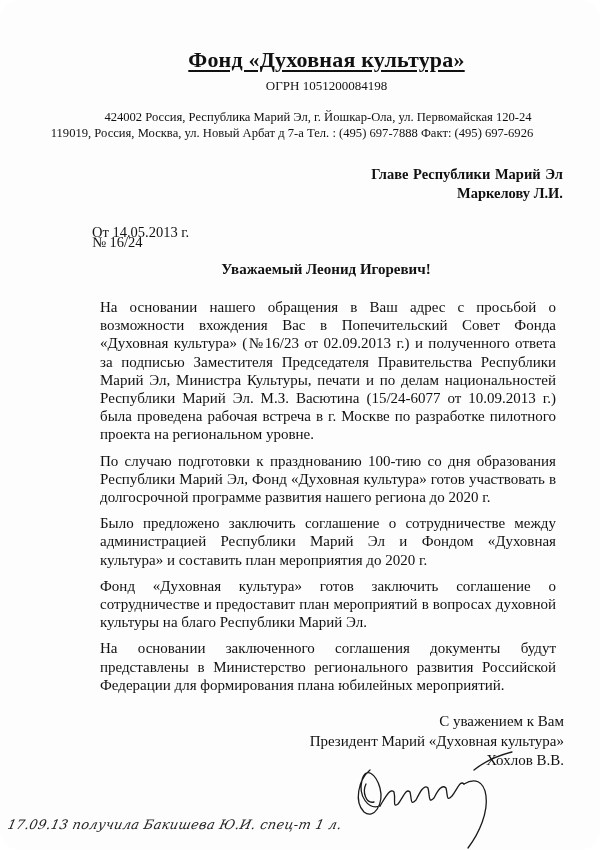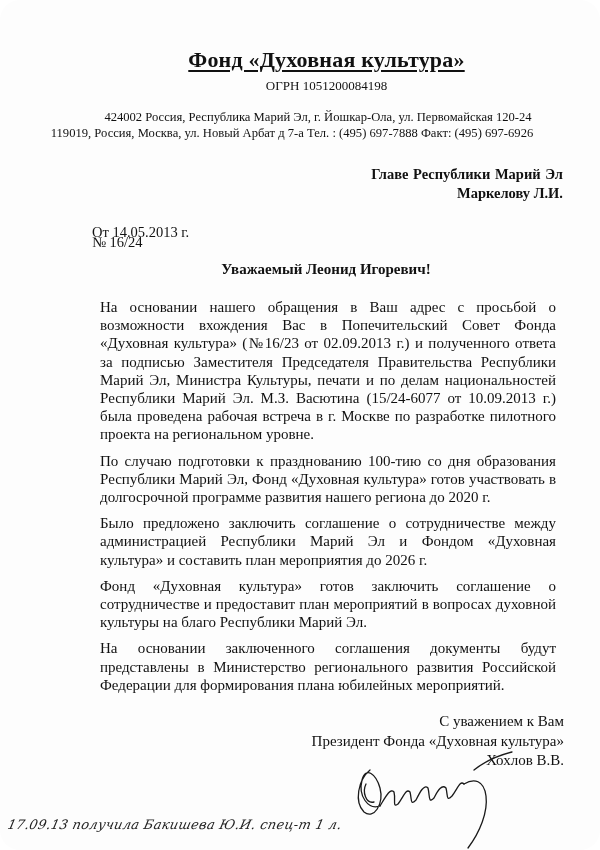--- a/index.html
+++ b/index.html
@@ -138,28 +138,28 @@
   <div class="recipient rec2">Маркелову Л.И.</div>
 
   <div class="docnum docnum1">№ 16/24</div>
   <div class="docnum docnum2">От 14.05.2013 г.</div>
 
   <div class="salutation">Уважаемый Леонид Игоревич!</div>
 
   <div class="body-text">
     <p>На основании нашего обращения в Ваш адрес с просьбой о возможности вхождения Вас в Попечительский Совет Фонда «Духовная культура» (№16/23 от 02.09.2013 г.) и полученного ответа за подписью Заместителя Председателя Правительства Республики Марий Эл, Министра Культуры, печати и по делам национальностей Республики Марий Эл.  М.З. Васютина (15/24-6077 от 10.09.2013 г.) была проведена рабочая встреча в г. Москве по разработке пилотного проекта на региональном уровне.</p>
     <p>По случаю подготовки к празднованию 100-тию со дня образования Республики Марий Эл, Фонд «Духовная культура» готов участвовать в долгосрочной программе развития нашего региона до 2020 г.</p>
-    <p>Было предложено заключить соглашение о сотрудничестве между администрацией Республики Марий Эл и Фондом «Духовная культура» и составить план мероприятия до 2026 г.</p>
+    <p>Было предложено заключить соглашение о сотрудничестве между администрацией Республики Марий Эл и Фондом «Духовная культура» и составить план мероприятия до 2020 г.</p>
     <p>Фонд «Духовная культура» готов заключить соглашение о сотрудничестве и предоставит план мероприятий в вопросах духовной культуры на благо Республики Марий Эл.</p>
     <p>На основании заключенного соглашения документы будут представлены в Министерство регионального развития Российской Федерации для формирования плана юбилейных мероприятий.</p>
   </div>
 
 
   <div class="sign-block sign1">С уважением к Вам</div>
-  <div class="sign-block sign2">Президент Фонда «Духовная культура»</div>
+  <div class="sign-block sign2">Президент Марий «Духовная культура»</div>
   <div class="sign-block sign3">Хохлов В.В.</div>
 
   <svg class="signature" viewBox="0 0 200 110">
     <g fill="none" stroke="#1a1a1a" stroke-width="1.3" stroke-linecap="round" stroke-linejoin="round">
       <path d="M30,30 C18,40 14,62 24,72 C34,80 44,64 40,48 C36,34 26,26 22,40 C18,56 28,70 40,66"></path>
       <path d="M40,66 C46,56 50,48 54,52 C56,60 52,68 58,64 C64,56 66,48 70,52 C72,60 70,66 76,60 C80,52 84,44 88,48 C90,56 88,64 94,58 C98,50 102,44 106,48 C108,56 106,62 112,56 C118,48 120,40 124,44"></path>
       <path d="M124,44 C134,38 144,40 146,56 C148,72 140,92 128,108"></path>
       <path d="M26,44 C22,52 26,64 34,62"></path>
       <path d="M134,30 C144,22 156,16 172,12"></path>
     </g>

